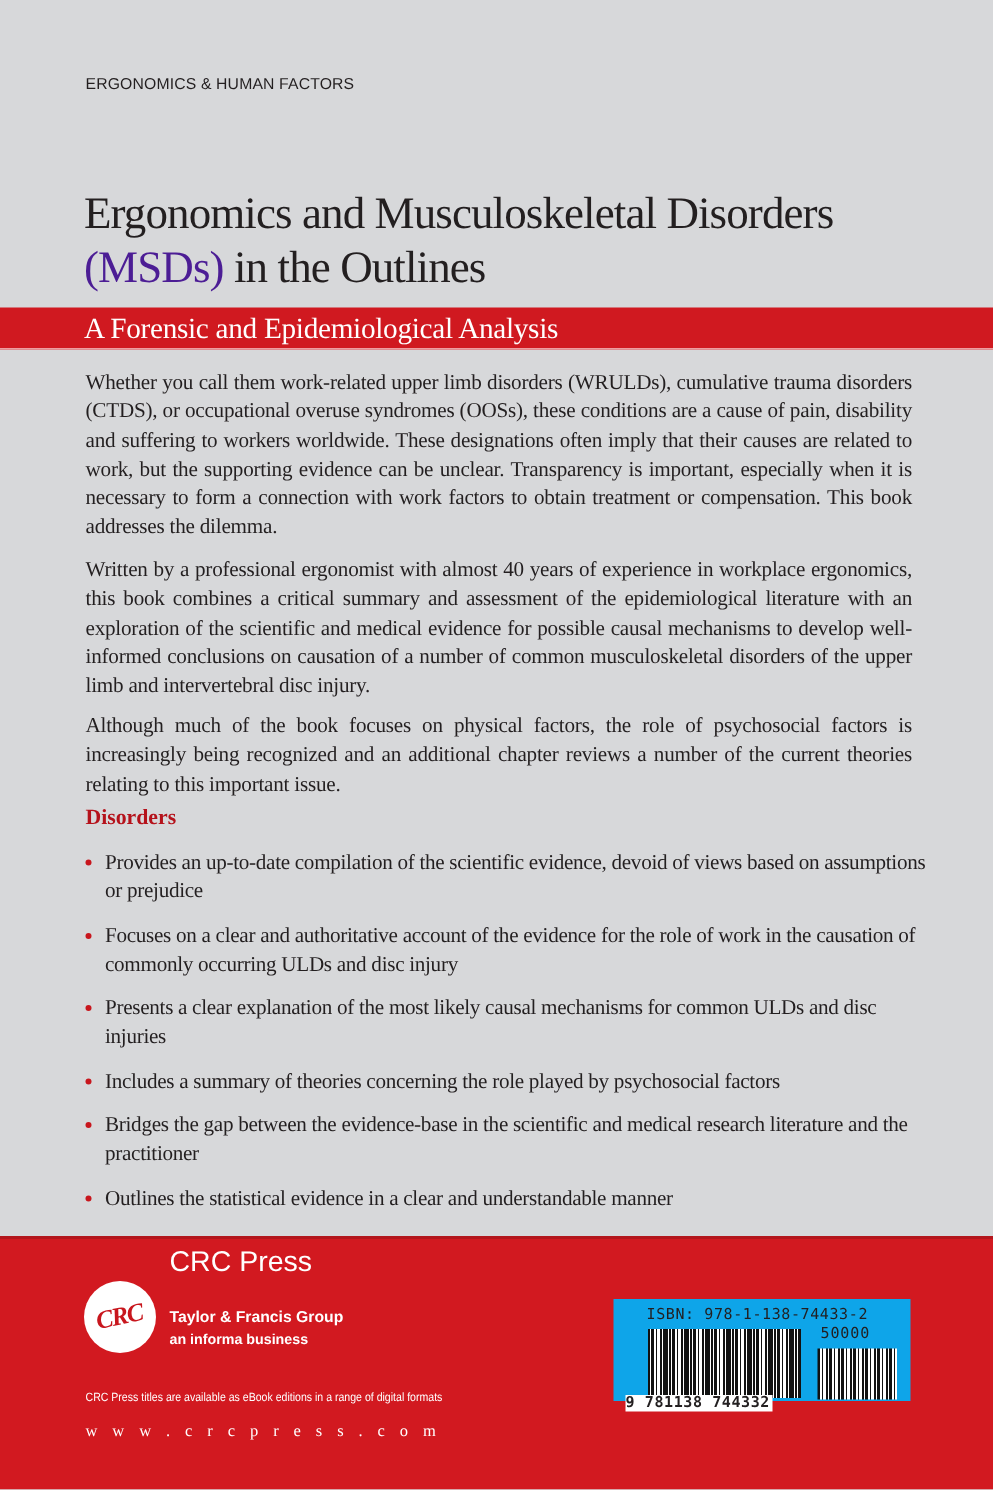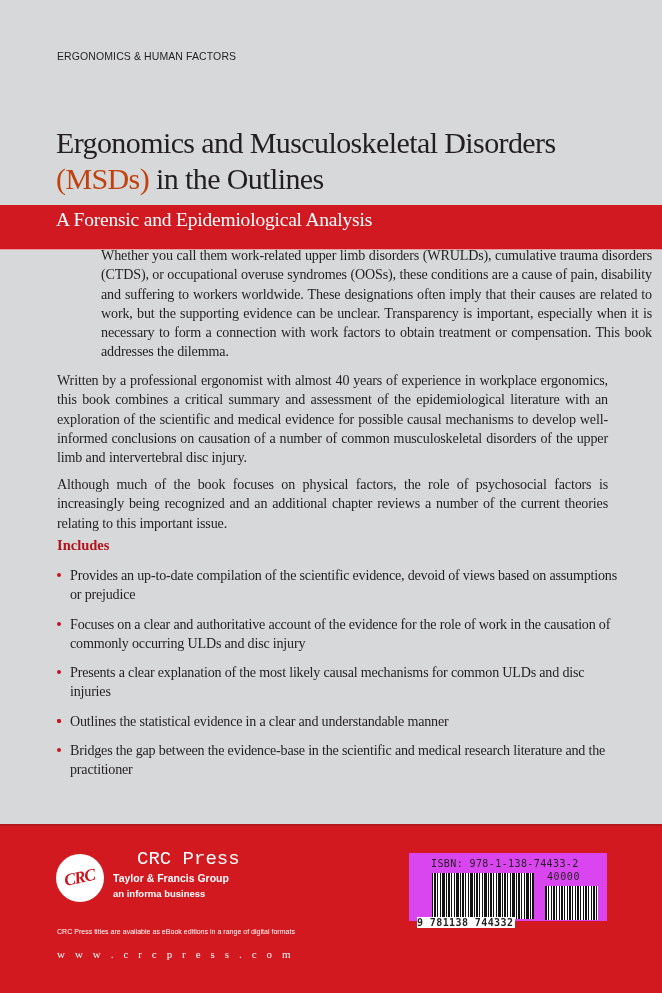--- a/index.html
+++ b/index.html
@@ -13,36 +13,36 @@
     .series {
       position: absolute; left: 57px; top: 50px;
       font-family: "Liberation Sans", "DejaVu Sans", sans-serif;
       font-size: 10.5px; letter-spacing: 0.1px; color: #231f20;
     }
     .title {
       position: absolute; left: 56px; top: 125px; width: 600px;
       font-size: 30px; line-height: 36px; font-weight: normal;
       color: #231f20; letter-spacing: -0.6px;
     }
-    .title .red { color: #c2410c; margin-top: 24px; }
+    .title .red { color: #4c1d95; margin-top: 24px; }
     .subtitle-band {
-      position: absolute; left: 0; top: 205px; width: 662px; height: 45px;
+      position: absolute; left: 0; top: 205px; width: 662px; height: 28px;
       background: #d01920;
       border-bottom: 1px solid #ee9da0;
     }
     .subtitle {
       position: absolute; left: 56px; top: 4px;
       font-size: 19.5px; color: #ffffff; letter-spacing: -0.2px;
     }
     .body-text {
       position: absolute; left: 57px; width: 551px;
       font-size: 14.1px; line-height: 19.3px; text-align: justify;
       color: #231f20; letter-spacing: -0.15px;
     }
-    .p1 { top: 246px; margin-left: 44px; }
+    .p1 { top: 246px; }
     .p2 { top: 371px; }
     .p3 { top: 475px; }
     .features-heading {
       position: absolute; left: 57px; top: 537px;
       font-size: 14.5px; font-weight: bold; color: #b5121b;
     }
     .features {
       position: absolute; left: 57px; top: 566px; width: 560px;
       list-style: none;
     }
@@ -63,23 +63,23 @@
     .logo-circle {
       position: absolute; left: 56px; top: 28px; width: 48px; height: 48px;
       border-radius: 50%; background: #ffffff;
       display: flex; align-items: center; justify-content: center;
     }
     .logo-circle span {
       font-family: "Liberation Serif", serif; font-style: italic; font-weight: bold;
       font-size: 17px; color: #c8161d; transform: rotate(-12deg); letter-spacing: -1px;
     }
     .press-name {
-      position: absolute; left: 113px; top: 22px;
-      font-family: Liberation Mono, monospace;
-      font-size: 19px; color: #ffffff; margin-left: 24px;
+      position: absolute; left: 113px; top: 5px;
+      font-family: Liberation Sans, sans-serif;
+      font-size: 19px; color: #ffffff;
     }
     .press-group {
       position: absolute; left: 113px; top: 46px;
       font-family: "Liberation Sans", "DejaVu Sans", sans-serif;
       font-size: 10.5px; color: #ffffff; font-weight: bold;
     }
     .press-informa {
       position: absolute; left: 113px; top: 62px;
       font-family: "Liberation Sans", "DejaVu Sans", sans-serif;
       font-size: 9.5px; color: #ffffff; font-weight: bold;
@@ -88,22 +88,22 @@
       position: absolute; left: 57px; top: 78px;
       font-family: Liberation Serif, serif;
       font-size: 11px; color: #ffffff; letter-spacing: 3.6px; margin-top: 44px;
     }
     .press-ebook {
       position: absolute; left: 57px; top: 101px;
       font-family: "Liberation Sans", "DejaVu Sans", sans-serif;
       font-size: 8px; color: #ffffff; transform: scaleX(0.88); transform-origin: left;
     }
     .barcode-box {
-      position: absolute; left: 409px; top: 27px; width: 198px; height: 68px;
-      background: #d946ef;
+      position: absolute; left: 409px; top: 40px; width: 198px; height: 68px;
+      background: #0ea5e9;
     }
     .isbn-label {
       position: absolute; left: 22px; top: 5px;
       font-family: "DejaVu Sans Mono", "Liberation Mono", monospace;
       font-size: 10px; color: #231f20; letter-spacing: 0.4px;
     }
     .addon-label {
       position: absolute; left: 138px; top: 18px;
       font-family: "DejaVu Sans Mono", "Liberation Mono", monospace;
       font-size: 10px; color: #231f20; letter-spacing: 0.6px;
@@ -137,41 +137,41 @@
 </h1>
 
 <div class="subtitle-band">
   <div class="subtitle">A Forensic and Epidemiological Analysis</div>
 </div>
 
 <p class="body-text p1">Whether you call them work-related upper limb disorders (WRULDs), cumulative trauma disorders (CTDS), or occupational overuse syndromes (OOSs), these conditions are a cause of pain, disability and suffering to workers worldwide. These designations often imply that their causes are related to work, but the supporting evidence can be unclear. Transparency is important, especially when it is necessary to form a connection with work factors to obtain treatment or compensation. This book addresses the dilemma.</p>
 <p class="body-text p2">Written by a professional ergonomist with almost 40 years of experience in workplace ergonomics, this book combines a critical summary and assessment of the epidemiological literature with an exploration of the scientific and medical evidence for possible causal mechanisms to develop well-informed conclusions on causation of a number of common musculoskeletal disorders of the upper limb and intervertebral disc injury.</p>
 <p class="body-text p3">Although much of the book focuses on physical factors, the role of psychosocial factors is increasingly being recognized and an additional chapter reviews a number of the current theories relating to this important issue.</p>
 
-<div class="features-heading">Includes</div>
+<div class="features-heading">Disorders</div>
 
 <ul class="features">
   <li><span class="bullet"></span><span>Provides an up-to-date compilation of the scientific evidence, devoid of views based on assumptions or prejudice</span></li>
   <li><span class="bullet"></span><span>Focuses on a clear and authoritative account of the evidence for the role of work in the causation of commonly occurring ULDs and disc injury</span></li>
   <li><span class="bullet"></span><span>Presents a clear explanation of the most likely causal mechanisms for common ULDs and disc injuries</span></li>
-  <li><span class="bullet"></span></li>
+  <li><span class="bullet"></span><span>Includes a summary of theories concerning the role played by psychosocial factors</span></li>
+  <li><span class="bullet"></span><span>Bridges the gap between the evidence-base in the scientific and medical research literature and the practitioner</span></li>
   <li><span class="bullet"></span><span>Outlines the statistical evidence in a clear and understandable manner</span></li>
-  <li><span class="bullet"></span><span>Bridges the gap between the evidence-base in the scientific and medical research literature and the practitioner</span></li>
 </ul>
 
 <div class="bottom-panel">
   <div class="logo-circle">
     <span>CRC</span>
   </div>
   <div class="press-name">CRC Press</div>
   <div class="press-group">Taylor &amp; Francis Group</div>
   <div class="press-informa">an informa business</div>
   <div class="press-url">w w w . c r c p r e s s . c o m</div>
   <div class="press-ebook">CRC Press titles are available as eBook editions in a range of digital formats</div>
 
   <div class="barcode-box">
     <div class="isbn-label">ISBN: 978-1-138-74433-2</div>
-    <div class="addon-label">40000</div>
+    <div class="addon-label">50000</div>
     <div class="bars-main"></div>
     <div class="bars-addon"></div>
     <div class="ean-digits">9 781138 744332</div>
   </div>
 </div>
 
 </body></html>

